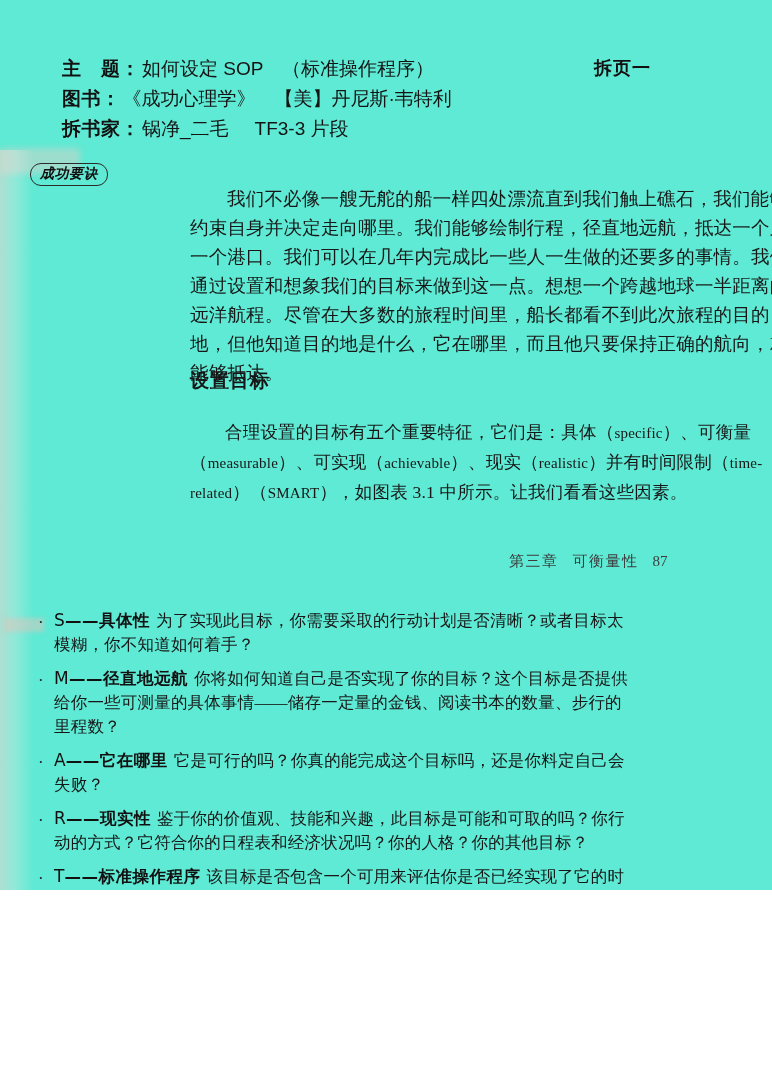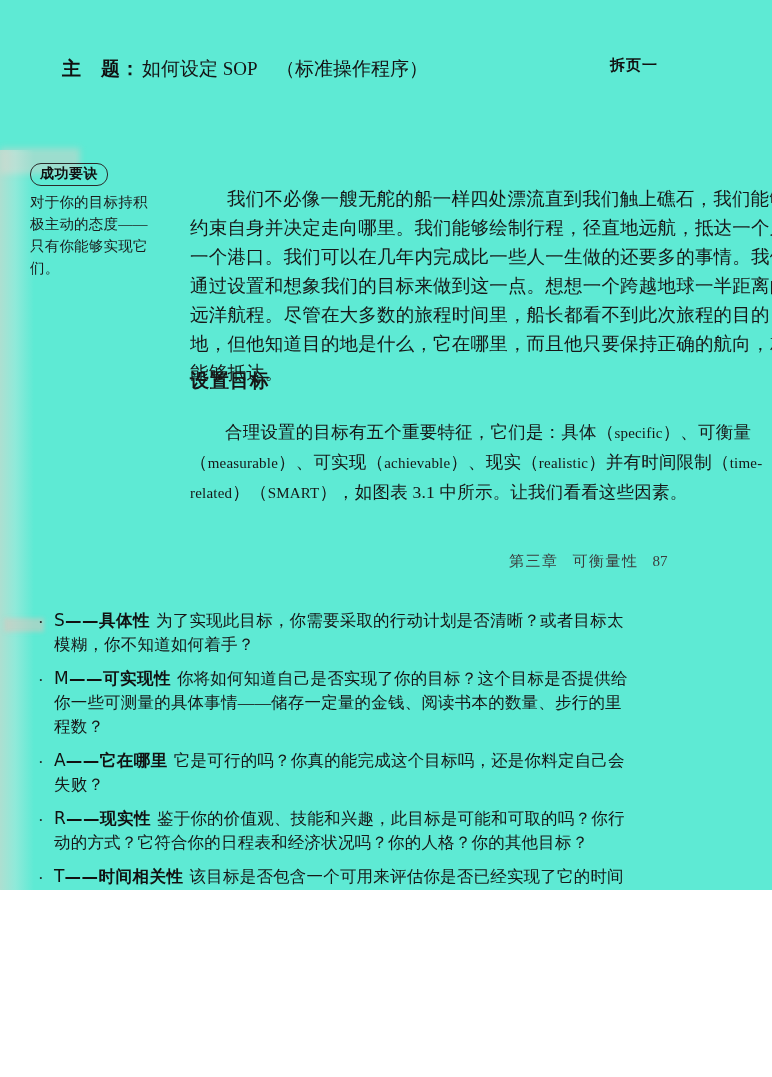--- a/index.html
+++ b/index.html
@@ -77,43 +77,44 @@
     white-space: nowrap;
   }
   .hdr-label {
     font-family: "DejaVu Serif", serif;
     font-weight: bold;
     font-size: 19px;
     letter-spacing: 0.5px;
     color: #111;
   }
   .hdr-value {
-    font-family: Liberation Serif, serif;
+    font-family: Liberation Sans, sans-serif;
     font-size: 19px;
     color: #141414;
     margin-left: 2px;
   }
   .hdr-value.spaced { margin-left: 26px; }
   .hdr-corner {
     position: absolute;
-    left: 548px;
+    left: 532px;
     top: 0px;
     font-family: "DejaVu Serif", serif;
     font-weight: bold;
-    font-size: 15px;
+    font-size: 18px;
     color: #111;
     letter-spacing: 1px;
   }
 
   
   .callout {
     position: absolute;
     left: 30px;
     top: 163px;
     width: 142px;
+    font-style: italic;
   }
   .callout-badge {
     display: inline-block;
     border: 1.6px solid #2a2a2a;
     border-radius: 11px;
     padding: 1px 9px 2px 9px;
     font-family: "DejaVu Serif", serif;
     font-weight: bold;
     font-size: 14px;
     letter-spacing: 0.5px;
@@ -242,26 +243,34 @@
   <div class="scan-smudge-top"></div>
   <div class="scan-smudge-left"></div>
   <div class="scan-smudge-spots"></div>
   <div class="scan-smudge-bottom"></div>
 
   <div class="header">
     <div class="hdr-line">
       <span class="hdr-label">主　题：</span>
       <span class="hdr-value">如何设定 SOP　（标准操作程序）</span>
     </div>
+    <div class="hdr-line">
+      <span class="hdr-label">图书：</span>
+      <span class="hdr-value">《成功心理学》　【美】丹尼斯·韦特利</span>
+    </div>
+    <div class="hdr-line">
+      <span class="hdr-label">拆书家：</span>
+      <span class="hdr-value">锅净_二毛</span>
+      <span class="hdr-value spaced">TF3-3 片段</span>
+    </div>
     <div class="hdr-corner">拆页一</div>
   </div>
 
   <div class="callout">
     <div class="callout-badge">成功要诀</div>
-    <div class="callout-body">对于你的目标持积极主动的态度——只有你能够实现它们。</div>
   </div>
 
   <div class="body-col">
     <p class="para">我们不必像一艘无舵的船一样四处漂流直到我们触上礁石，我们能够约束自身并决定走向哪里。我们能够绘制行程，径直地远航，抵达一个又一个港口。我们可以在几年内完成比一些人一生做的还要多的事情。我们通过设置和想象我们的目标来做到这一点。想想一个跨越地球一半距离的远洋航程。尽管在大多数的旅程时间里，船长都看不到此次旅程的目的地，但他知道目的地是什么，它在哪里，而且他只要保持正确的航向，就能够抵达。</p>
   </div>
 
   <div class="sec-heading">设置目标</div>
 
   <p class="smart-para"><span>合理设置的目标有五个重要特征，它们是：具体（</span><span class="latin">specific</span><span>）、可衡量（</span><span class="latin">measurable</span><span>）、可实现（</span><span class="latin">achievable</span><span>）、现实（</span><span class="latin">realistic</span><span>）并有时间限制（</span><span class="latin">time-related</span><span>）（</span><span class="latin">SMART</span><span>），如图表 3.1 中所示。让我们看看这些因素。</span></p>
 
@@ -269,33 +278,33 @@
 
   <div class="smart-list">
 
     <div class="smart-item">
       <span class="smart-bullet">·</span>
       <span class="smart-text"><span class="smart-letter">S</span><span class="smart-term">——</span><span class="smart-term">具体性</span><span class="smart-desc">为了实现此目标，你需要采取的行动计划是否清晰？或者目标太模糊，你不知道如何着手？</span></span>
     </div>
 
     <div class="smart-item">
       <span class="smart-bullet">·</span>
-      <span class="smart-text"><span class="smart-letter">M</span><span class="smart-term">——</span><span class="smart-term">可实现性</span><span class="smart-desc">你将如何知道自己是否实现了你的目标？这个目标是否提供给你一些可测量的具体事情——储存一定量的金钱、阅读书本的数量、步行的里程数？</span></span>
+      <span class="smart-text"><span class="smart-letter">M</span><span class="smart-term">——</span><span class="smart-term">径直地远航</span><span class="smart-desc">你将如何知道自己是否实现了你的目标？这个目标是否提供给你一些可测量的具体事情——储存一定量的金钱、阅读书本的数量、步行的里程数？</span></span>
     </div>
 
     <div class="smart-item">
       <span class="smart-bullet">·</span>
       <span class="smart-text"><span class="smart-letter">A</span><span class="smart-term">——</span><span class="smart-term">它在哪里</span><span class="smart-desc">它是可行的吗？你真的能完成这个目标吗，还是你料定自己会失败？</span></span>
     </div>
 
     <div class="smart-item">
       <span class="smart-bullet">·</span>
       <span class="smart-text"><span class="smart-letter">R</span><span class="smart-term">——</span><span class="smart-term">现实性</span><span class="smart-desc">鉴于你的价值观、技能和兴趣，此目标是可能和可取的吗？你行动的方式？它符合你的日程表和经济状况吗？你的人格？你的其他目标？</span></span>
     </div>
 
     <div class="smart-item">
       <span class="smart-bullet">·</span>
-      <span class="smart-text"><span class="smart-letter">T</span><span class="smart-term">——</span><span class="smart-term">时间相关性</span><span class="smart-desc">该目标是否包含一个可用来评估你是否已经实现了它的时间框架？它是否促使你立刻开始，或者在未来某个时候结束？</span></span>
+      <span class="smart-text"><span class="smart-letter">T</span><span class="smart-term">——</span><span class="smart-term">标准操作程序</span><span class="smart-desc">该目标是否包含一个可用来评估你是否已经实现了它的时间框架？它是否促使你立刻开始，或者在未来某个时候结束？</span></span>
     </div>
 
   </div>
 
 </div>
 
 </body></html>

